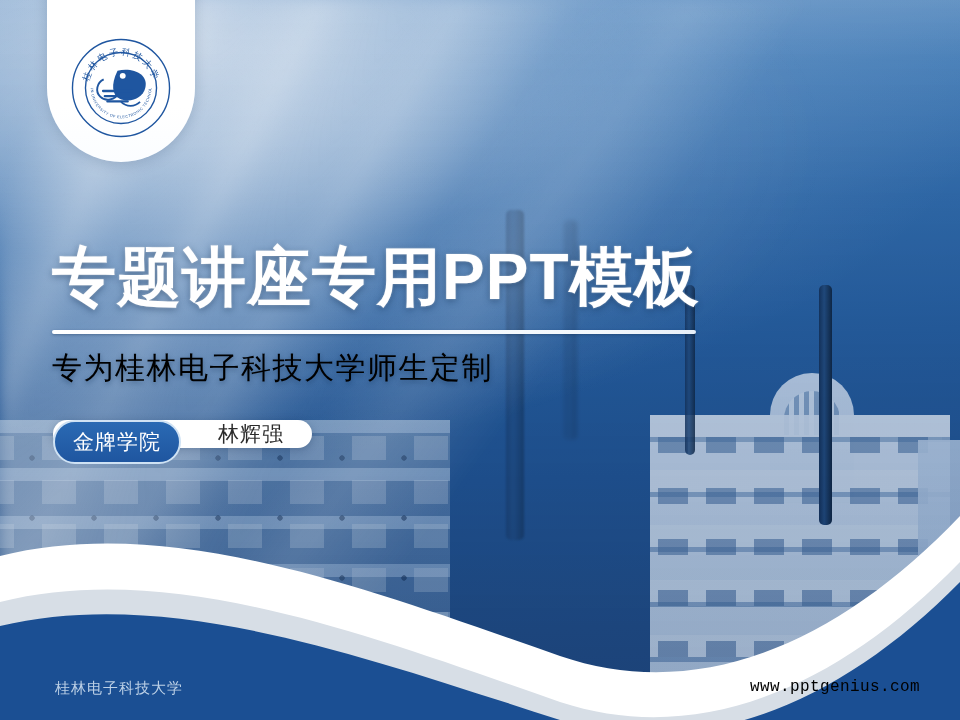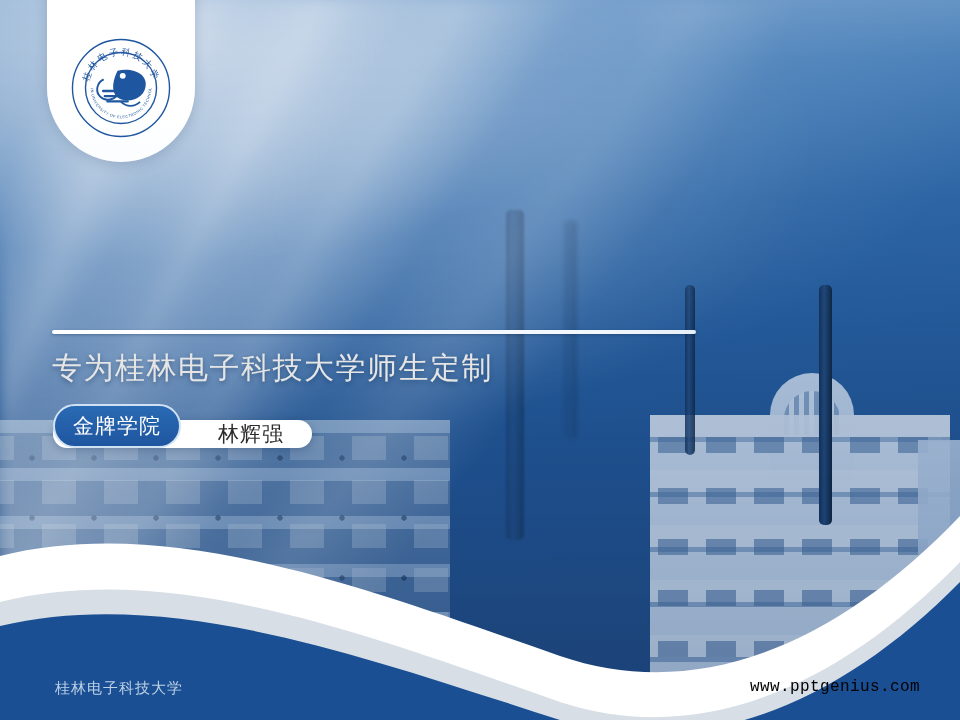--- a/index.html
+++ b/index.html
@@ -180,33 +180,33 @@
     white-space:nowrap;
   }
   .divider{
     position:absolute;left:52px;top:330px;width:644px;height:4px;
     background:linear-gradient(90deg,#ffffff,#f2f7fc 85%,#e6eef7);
     border-radius:2px;
     box-shadow:0 1px 3px rgba(10,35,70,.35);
   }
   .subtitle{
     position:absolute;left:52px;top:348px;margin:0;
-    font-size:30px;font-weight:normal;color:#e5e5e5;
+    font-size:30px;font-weight:normal;color:#000000;
     letter-spacing:1.5px;
     text-shadow:0 2px 5px rgba(12,40,76,.45);
     white-space:nowrap;
   }
 
   
   .badge{
     position:absolute;left:53px;top:420px;
     height:28px;
     background:#ffffff;
     border-radius:22px;
-    display:flex;align-items:flex-end;
+    display:flex;align-items:flex-start;
     padding:0 22px 0 0;
     box-shadow:0 2px 8px rgba(10,35,70,.25);
   }
   .badge-pill{
     height:44px;min-width:128px;
     background:linear-gradient(180deg,#2a6ab4 0%,#1f56a0 100%);
     border:2px solid #cfe2f4;
     border-radius:22px;
     color:#ffffff;
     font-size:21px;
@@ -335,20 +335,21 @@
       <path d="M40,50 C32,54 30,64 36,70 C42,76 54,74 56,66" fill="none" stroke="#1f56a0" stroke-width="2.2"></path>
       <g fill="#1f56a0">
         <rect x="38" y="62" width="36" height="2.8" rx="1.2"></rect>
         <rect x="40" y="68" width="32" height="2.8" rx="1.2"></rect>
         <rect x="43" y="74" width="26" height="2.8" rx="1.2"></rect>
       </g>
       <path d="M60,76 C66,82 76,82 82,76" fill="none" stroke="#1f56a0" stroke-width="2"></path>
     </svg>
   </div>
 
+  <h1 class="title">专题讲座专用PPT模板</h1>
   <div class="divider"></div>
   <h2 class="subtitle">专为桂林电子科技大学师生定制</h2>
 
   <div class="badge">
     <span class="badge-pill">金牌学院</span>
     <span class="badge-name">林辉强</span>
   </div>
 
   <div class="footer-left">桂林电子科技大学</div>
   <div class="footer-right">www.pptgenius.com</div>

